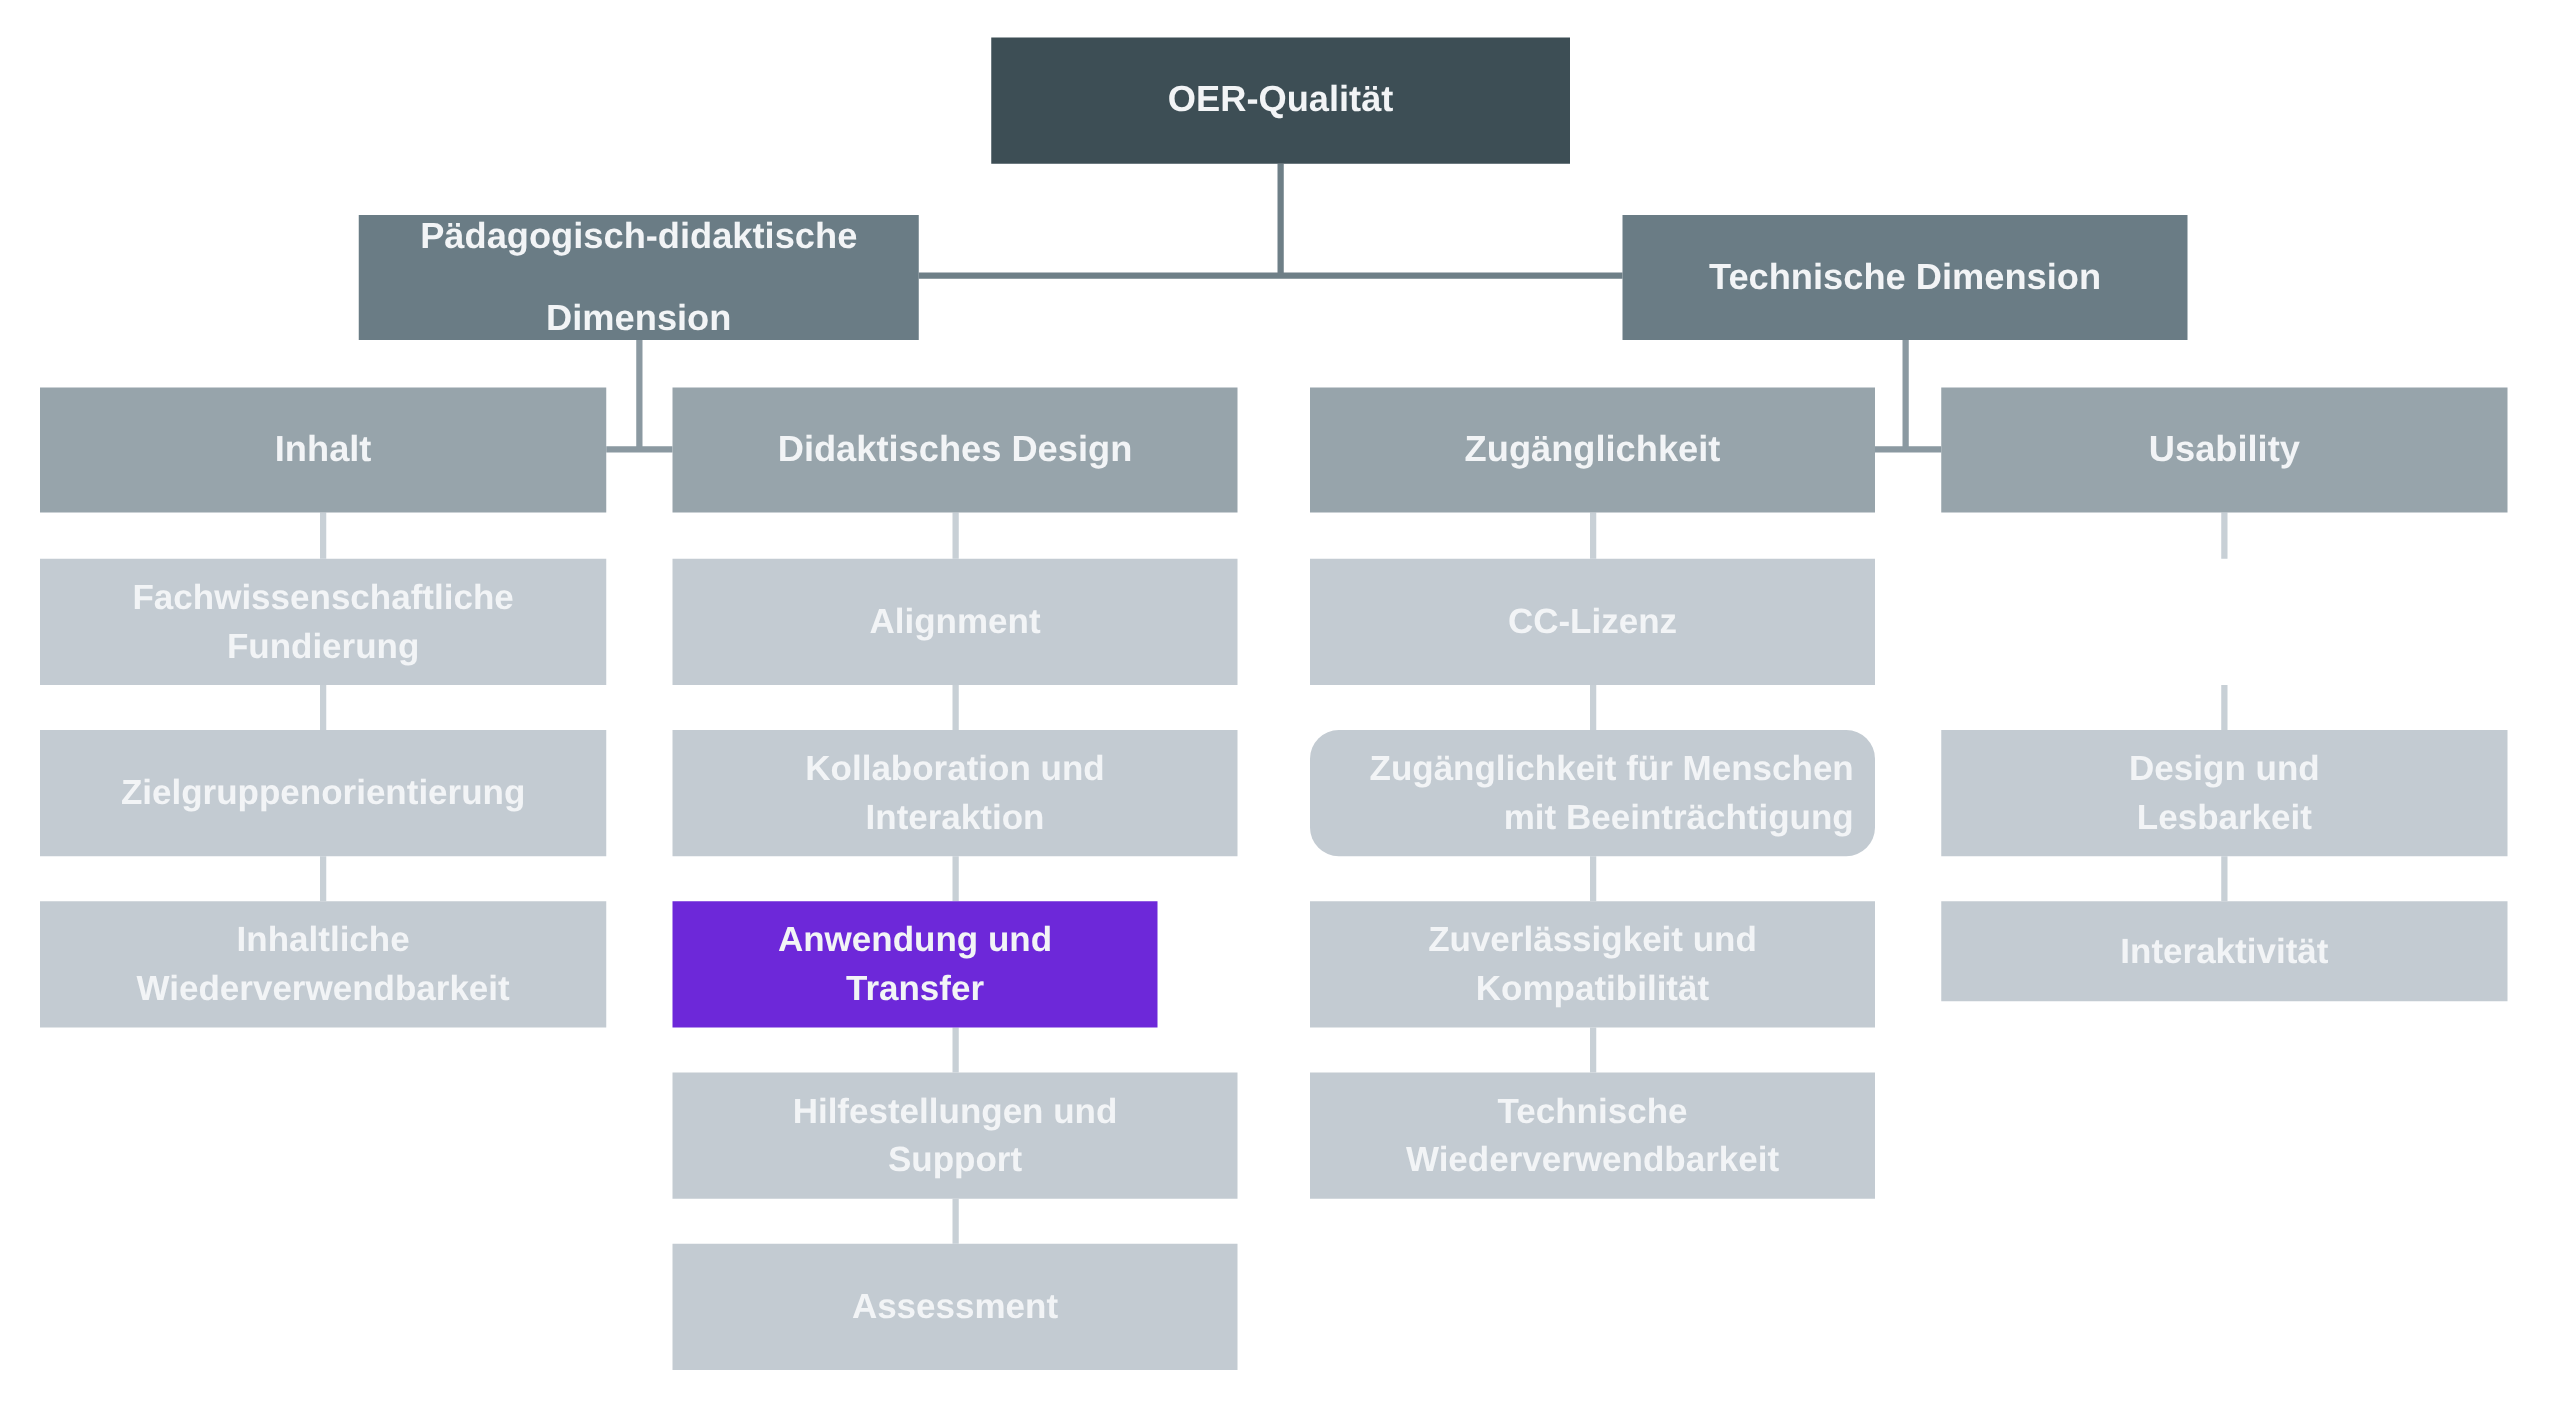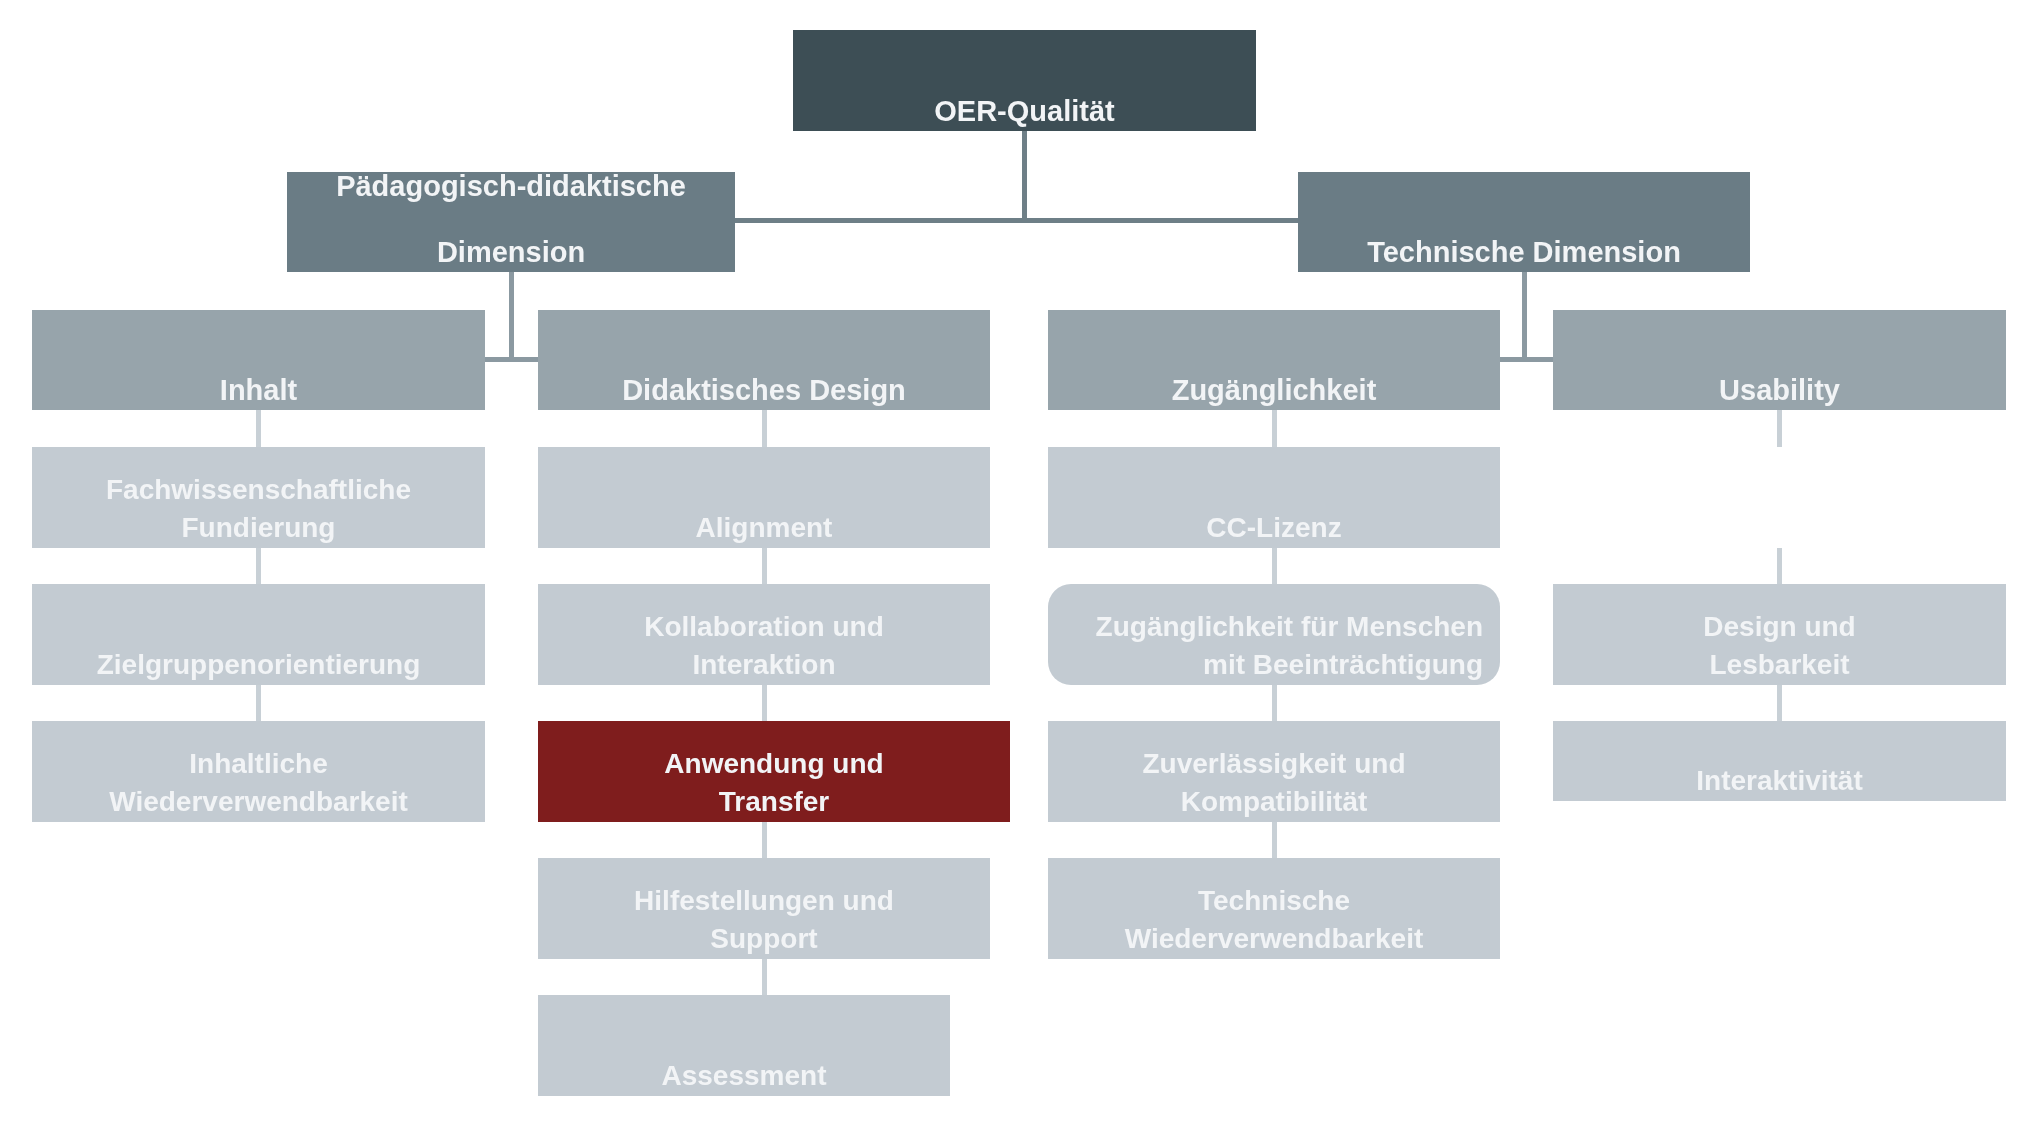--- a/index.html
+++ b/index.html
@@ -12,21 +12,21 @@
     position: relative;
     width: 2044px;
     height: 1132px;
     background: #ffffff;
     overflow: hidden;
   }
   .node {
     position: absolute;
     display: flex;
     flex-direction: column;
-    justify-content: flex-end;
+    justify-content: center;
     align-items: center;
     text-align: center;
     color: #f2f4f6;
     font-weight: bold;
     box-sizing: border-box;
   }
   .node .line {
     display: block;
     line-height: 1.38;
     white-space: nowrap;
@@ -113,29 +113,29 @@
     <span class="line">Wiederverwendbarkeit</span>
   </div>
 
   <div class="node item-node" style="left: 538px; top: 447px; width: 452px; height: 101px; background-color: rgb(195, 203, 210);">
     <span class="line">Alignment</span>
   </div>
   <div class="node item-node" style="left: 538px; top: 584px; width: 452px; height: 101px; background-color: rgb(195, 203, 210);">
     <span class="line">Kollaboration und</span>
     <span class="line">Interaktion</span>
   </div>
-  <div class="node item-node" style="left: 538px; top: 721px; width: 472px; height: 101px; background-color: #7f1d1d;">
+  <div class="node item-node" style="left: 538px; top: 721px; width: 388px; height: 101px; background-color: #6d28d9;">
     <span class="line">Anwendung und</span>
     <span class="line">Transfer</span>
   </div>
   <div class="node item-node" style="left: 538px; top: 858px; width: 452px; height: 101px; background-color: rgb(195, 203, 210);">
     <span class="line">Hilfestellungen und</span>
     <span class="line">Support</span>
   </div>
-  <div class="node item-node" style="left: 538px; top: 995px; width: 412px; height: 101px; background-color: rgb(195, 203, 210);">
+  <div class="node item-node" style="left: 538px; top: 995px; width: 452px; height: 101px; background-color: rgb(195, 203, 210);">
     <span class="line">Assessment</span>
   </div>
 
   <div class="node item-node" style="left: 1048px; top: 447px; width: 452px; height: 101px; background-color: rgb(195, 203, 210);">
     <span class="line">CC-Lizenz</span>
   </div>
   <div class="node item-node align-right" style="left: 1048px; top: 584px; width: 452px; height: 101px; background-color: rgb(195, 203, 210); border-radius: 23px;">
     <span class="line">Zugänglichkeit für Menschen</span>
     <span class="line">mit Beeinträchtigung</span>
   </div>

